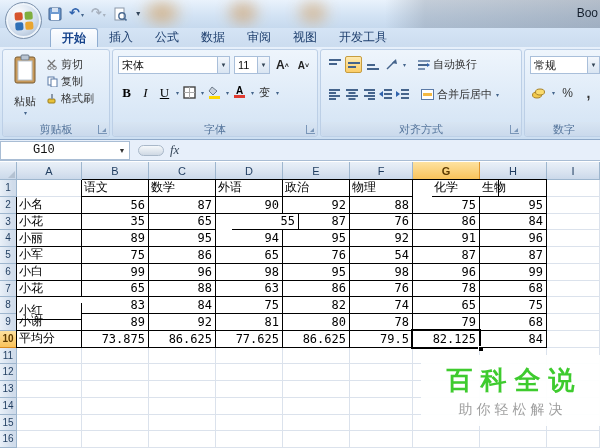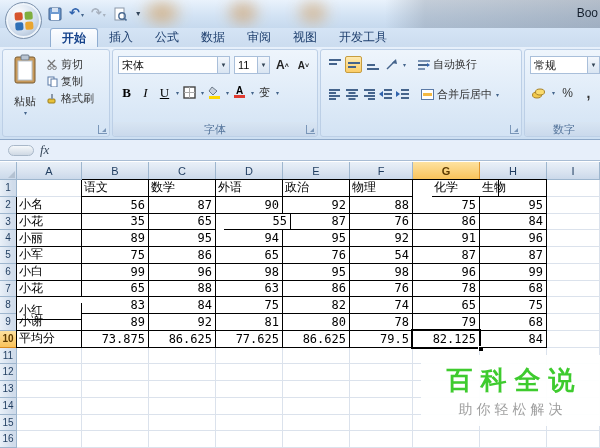--- a/index.html
+++ b/index.html
@@ -172,20 +172,21 @@
           <span>复制</span>
         </div>
         <div class="btn-sm">
           <svg width="11" height="11">
               <rect x="1" y="6" width="7" height="4" rx="1" fill="#e8c23a" stroke="#9c7e1d"></rect>
               <rect x="4" y="1" width="2" height="5" fill="#8a97a8"></rect>
             </svg>
           <span>格式刷</span>
         </div>
       </div>
+      <div class="grplabel">剪贴板</div>
       <div class="dlaunch"></div>
     </div>
 
     <div class="grp" style="left:112px;width:206px">
       <div class="rowflex" style="position:absolute;left:5px;top:6px;gap:4px">
         <div class="combo" style="width:112px">
           <span class="cv">宋体</span>
           <span class="cArrow">▼</span>
         </div>
         <div class="combo" style="width:36px">
@@ -304,20 +305,21 @@
         </div>
         <div class="btn-sm" style="margin-left:8px">
           <svg width="13" height="11">
               <rect x="0.5" y="0.5" width="12" height="10" fill="#fff" stroke="#5b7aa6"></rect>
               <rect x="2" y="4" width="9" height="3" fill="#f4b942"></rect>
             </svg>
           <span>合并后居中</span>
           <span class="dd">▾</span>
         </div>
       </div>
+      <div class="grplabel">对齐方式</div>
       <div class="dlaunch"></div>
     </div>
 
     <div class="grp" style="left:524px;width:80px">
       <div class="combo" style="position:absolute;left:5px;top:6px;width:70px">
         <span class="cv">常规</span>
         <span class="cArrow">▼</span>
       </div>
       <div class="rowflex" style="position:absolute;left:5px;top:34px;gap:4px">
         <div class="mini">
@@ -328,20 +330,24 @@
         </div>
         <span class="dd">▾</span>
         <div class="mini" style="font-size:12px;color:#333">%</div>
         <div class="mini" style="font-size:14px;font-weight:bold;color:#333">,</div>
       </div>
       <div class="grplabel">数字</div>
     </div>
   </div>
 
   <div id="fbar">
+    <div id="namebox">
+      <span id="nametext">G10</span>
+      <span id="namedrop">▼</span>
+    </div>
     <div id="pill"></div>
     <span id="fx">fx</span>
   </div>
 
   <div id="sheet">
     <div id="selectall"></div>
     <div id="gridcells">
         <div class="colhdr" style="left: 17px; top: 0px; width: 65px; height: 18px; position: absolute;">A</div>
         <div class="colhdr" style="left: 82px; top: 0px; width: 67px; height: 18px; position: absolute;">B</div>
         <div class="colhdr" style="left: 149px; top: 0px; width: 67px; height: 18px; position: absolute;">C</div>
@@ -381,21 +387,21 @@
         <div class="cell dark num" style="left: 149px; top: 34.75px; width: 67px; height: 16.75px; position: absolute;">87</div>
         <div class="cell dark num" style="left: 216px; top: 34.75px; width: 67px; height: 16.75px; position: absolute; text-align: right;">90</div>
         <div class="cell dark num" style="left: 283px; top: 34.75px; width: 67px; height: 16.75px; position: absolute;">92</div>
         <div class="cell dark num" style="left: 350px; top: 34.75px; width: 63px; height: 16.75px; position: absolute;">88</div>
         <div class="cell dark num" style="left: 413px; top: 34.75px; width: 67px; height: 16.75px; position: absolute;">75</div>
         <div class="cell dark num" style="left: 480px; top: 34.75px; width: 67px; height: 16.75px; position: absolute;">95</div>
         <div class="cell txt" style="left: 547px; top: 34.75px; width: 53px; height: 16.75px; position: absolute;"></div>
         <div class="cell dark txt" style="left: 17px; top: 51.5px; width: 65px; height: 16.75px; position: absolute;">小花</div>
         <div class="cell dark num" style="left: 82px; top: 51.5px; width: 67px; height: 16.75px; position: absolute;">35</div>
         <div class="cell dark num" style="left: 149px; top: 51.5px; width: 67px; height: 16.75px; position: absolute;">65</div>
-        <div class="cell dark num" style="left: 224px; top: 51.5px; width: 67px; height: 16.75px; position: absolute;">55</div>
+        <div class="cell dark num" style="left: 232px; top: 51.5px; width: 67px; height: 16.75px; position: absolute;">55</div>
         <div class="cell dark num" style="left: 283px; top: 51.5px; width: 67px; height: 16.75px; position: absolute;">87</div>
         <div class="cell dark num" style="left: 350px; top: 51.5px; width: 63px; height: 16.75px; position: absolute;">76</div>
         <div class="cell dark num" style="left: 413px; top: 51.5px; width: 67px; height: 16.75px; position: absolute;">86</div>
         <div class="cell dark num" style="left: 480px; top: 51.5px; width: 67px; height: 16.75px; position: absolute;">84</div>
         <div class="cell txt" style="left: 547px; top: 51.5px; width: 53px; height: 16.75px; position: absolute;"></div>
         <div class="cell dark txt" style="left: 17px; top: 68.25px; width: 65px; height: 16.75px; position: absolute;">小丽</div>
         <div class="cell dark num" style="left: 82px; top: 68.25px; width: 67px; height: 16.75px; position: absolute;">89</div>
         <div class="cell dark num" style="left: 149px; top: 68.25px; width: 67px; height: 16.75px; position: absolute;">95</div>
         <div class="cell dark num" style="left: 216px; top: 68.25px; width: 67px; height: 16.75px; position: absolute;">94</div>
         <div class="cell dark num" style="left: 283px; top: 68.25px; width: 67px; height: 16.75px; position: absolute;">95</div>

